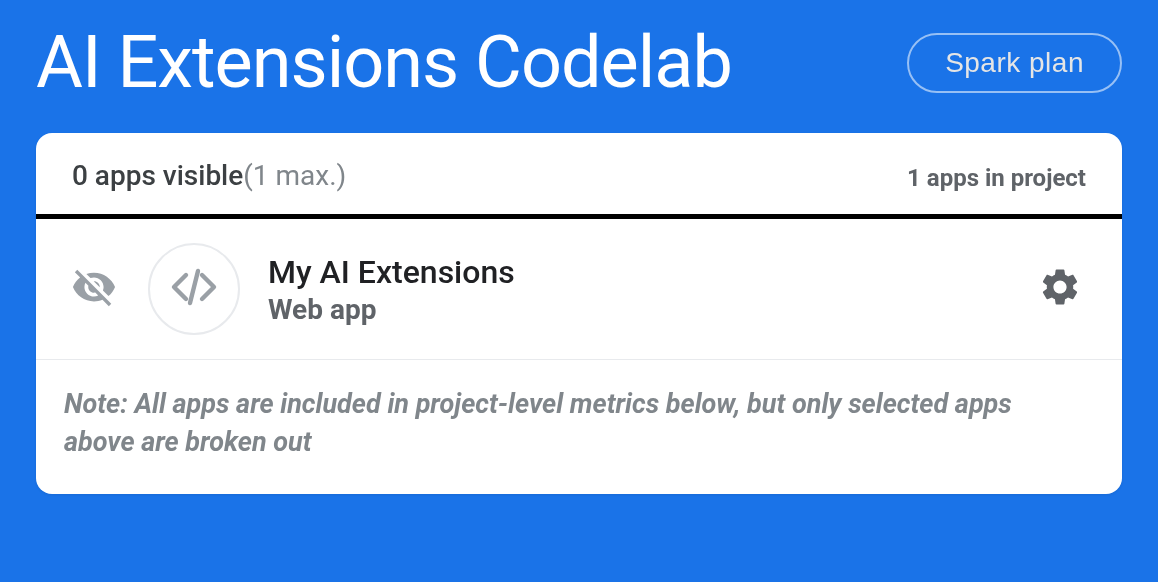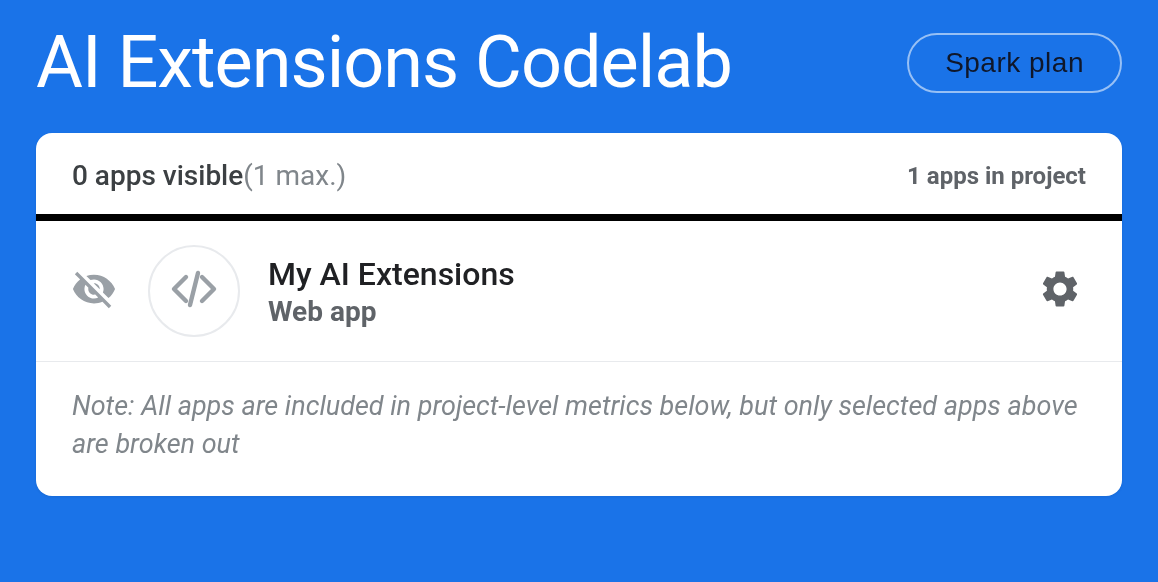--- a/index.html
+++ b/index.html
@@ -21,43 +21,43 @@
       padding: 20px 36px 28px 36px;
       border-radius: 11px;
     }
     .page-title {
       color: #ffffff;
       font-size: 72px;
       font-weight: 400;
       letter-spacing: -1px;
     }
     .plan-button {
-      color: #0f172a;
+      color: #e5e5e5;
       font-size: 28px;
       font-weight: 500;
       background: transparent;
       border: 2px solid rgba(255,255,255,0.55);
       border-radius: 40px;
       padding: 12px 36px;
       cursor: pointer;
       letter-spacing: 0.5px;
     }
     .card {
       background: #ffffff;
       border-radius: 16px;
       margin: 0 36px 36px 36px;
       box-shadow: 0 1px 3px rgba(0,0,0,0.08);
       overflow: hidden;
     }
     .card-header {
       display: flex;
       justify-content: space-between;
-      align-items: center;
+      align-items: flex-end;
       padding: 26px 36px 22px 36px;
-      border-bottom: 7px solid #000000;
+      border-bottom: 5px solid #000000;
     }
     .apps-visible {
       font-size: 28px;
       color: #5f6368;
     }
     .apps-visible strong {
       font-weight: 500;
       color: #3c4043;
     }
     .apps-visible .max {
@@ -113,25 +113,26 @@
     .settings-button {
       width: 52px;
       height: 52px;
       display: flex;
       align-items: center;
       justify-content: center;
       cursor: pointer;
       color: #5f6368;
     }
     .note {
-      padding: 26px 36px 32px 36px;
+      padding: 26px 36px 32px 28px;
       font-size: 27px;
       font-style: italic;
       color: #80868b;
       line-height: 1.4;
+      font-weight: bold;
     }
   </style>
 </head>
 <body>
 
 <div class="header">
   <h1 class="page-title">AI Extensions Codelab</h1>
   <button class="plan-button">Spark plan</button>
 </div>
 

